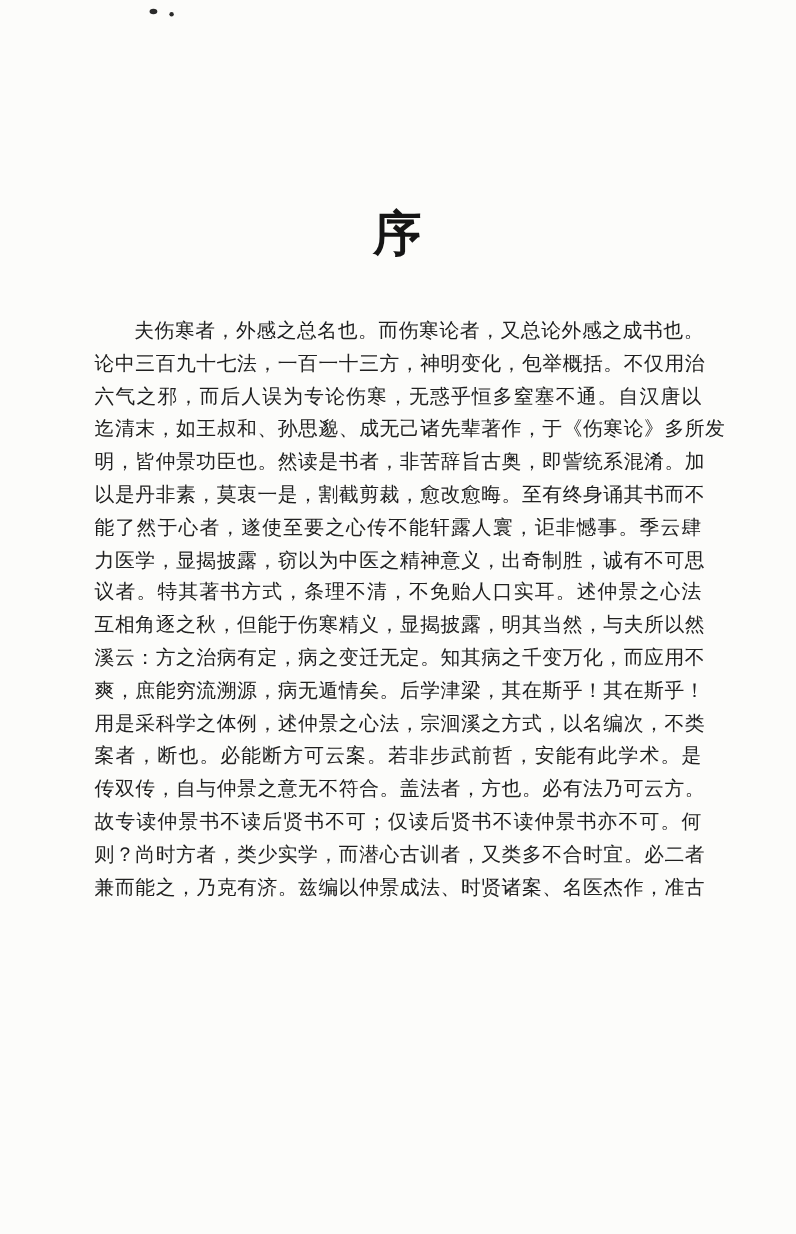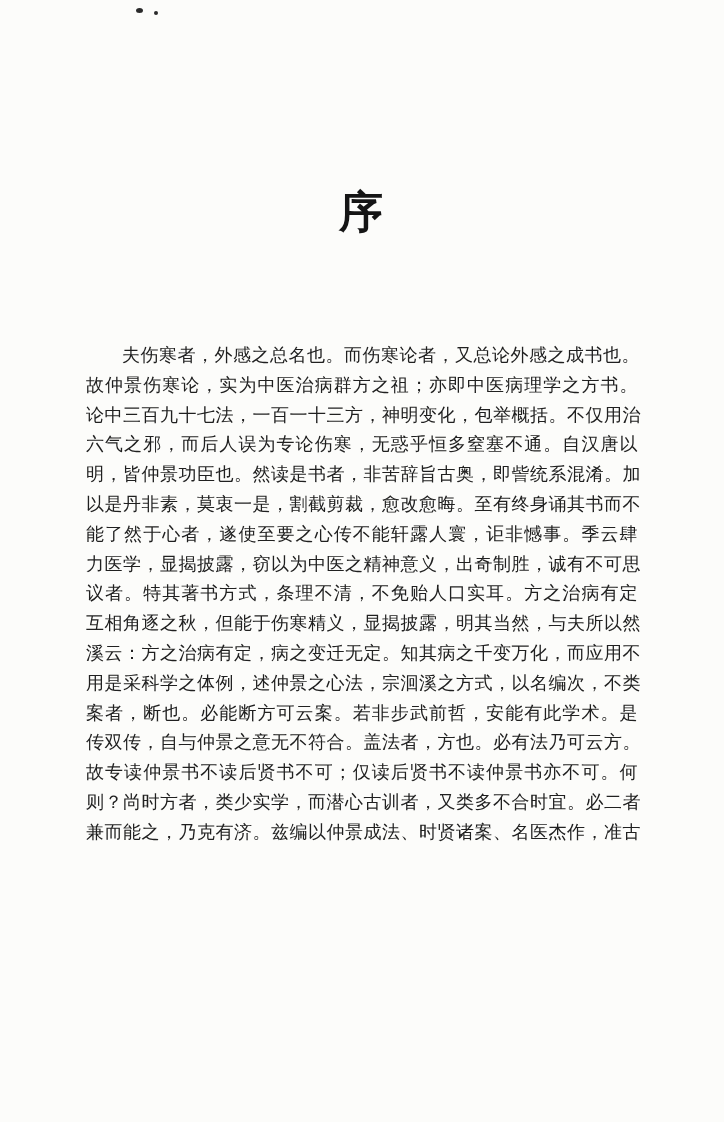--- a/index.html
+++ b/index.html
@@ -31,21 +31,21 @@
     margin: 0;
     padding-top: 183px;
     text-align: center;
     font-size: 44px;
     font-weight: bold;
     letter-spacing: 2px;
     color: #151515;
   }
   .preface-body {
     width: 552px;
-    margin: 99px auto 0 auto;
+    margin: 44px auto 0 auto;
     font-size: 18px;
     line-height: 29.8px;
     color: #202020;
   }
   .text-line {
     text-align: justify;
     text-align-last: justify;
     text-justify: inter-character;
     white-space: nowrap;
     letter-spacing: 0.5px;
@@ -59,30 +59,31 @@
 <body>
 
 <div class="scan-page">
   <div class="speck s1"></div>
   <div class="speck s2"></div>
 
   <h1 class="preface-title">序</h1>
 
   <div class="preface-body">
     <div class="text-line first">夫伤寒者，外感之总名也。而伤寒论者，又总论外感之成书也。</div>
-    <div class="text-line">故仲景伤寒论，实为中医治病群方之祖；亦即中医病理学之方书。</div>
     <div class="text-line">论中三百九十七法，一百一十三方，神明变化，包举概括。不仅用治</div>
     <div class="text-line">六气之邪，而后人误为专论伤寒，无惑乎恒多窒塞不通。自汉唐以</div>
+    <div class="text-line">迄清末，如王叔和、孙思邈、成无己诸先辈著作，于《伤寒论》多所发</div>
     <div class="text-line">明，皆仲景功臣也。然读是书者，非苦辞旨古奥，即訾统系混淆。加</div>
     <div class="text-line">以是丹非素，莫衷一是，割截剪裁，愈改愈晦。至有终身诵其书而不</div>
     <div class="text-line">能了然于心者，遂使至要之心传不能轩露人寰，讵非憾事。季云肆</div>
     <div class="text-line">力医学，显揭披露，窃以为中医之精神意义，出奇制胜，诚有不可思</div>
-    <div class="text-line">议者。特其著书方式，条理不清，不免贻人口实耳。方之治病有定</div>
+    <div class="text-line">议者。特其著书方式，条理不清，不免贻人口实耳。述仲景之心法</div>
     <div class="text-line">互相角逐之秋，但能于伤寒精义，显揭披露，明其当然，与夫所以然</div>
     <div class="text-line">溪云：方之治病有定，病之变迁无定。知其病之千变万化，而应用不</div>
+    <div class="text-line">爽，庶能穷流溯源，病无遁情矣。后学津梁，其在斯乎！其在斯乎！</div>
     <div class="text-line">用是采科学之体例，述仲景之心法，宗洄溪之方式，以名编次，不类</div>
     <div class="text-line">案者，断也。必能断方可云案。若非步武前哲，安能有此学术。是</div>
     <div class="text-line">传双传，自与仲景之意无不符合。盖法者，方也。必有法乃可云方。</div>
     <div class="text-line">故专读仲景书不读后贤书不可；仅读后贤书不读仲景书亦不可。何</div>
     <div class="text-line">则？尚时方者，类少实学，而潜心古训者，又类多不合时宜。必二者</div>
     <div class="text-line">兼而能之，乃克有济。兹编以仲景成法、时贤诸案、名医杰作，准古</div>
   </div>
 </div>
 
 </body></html>

